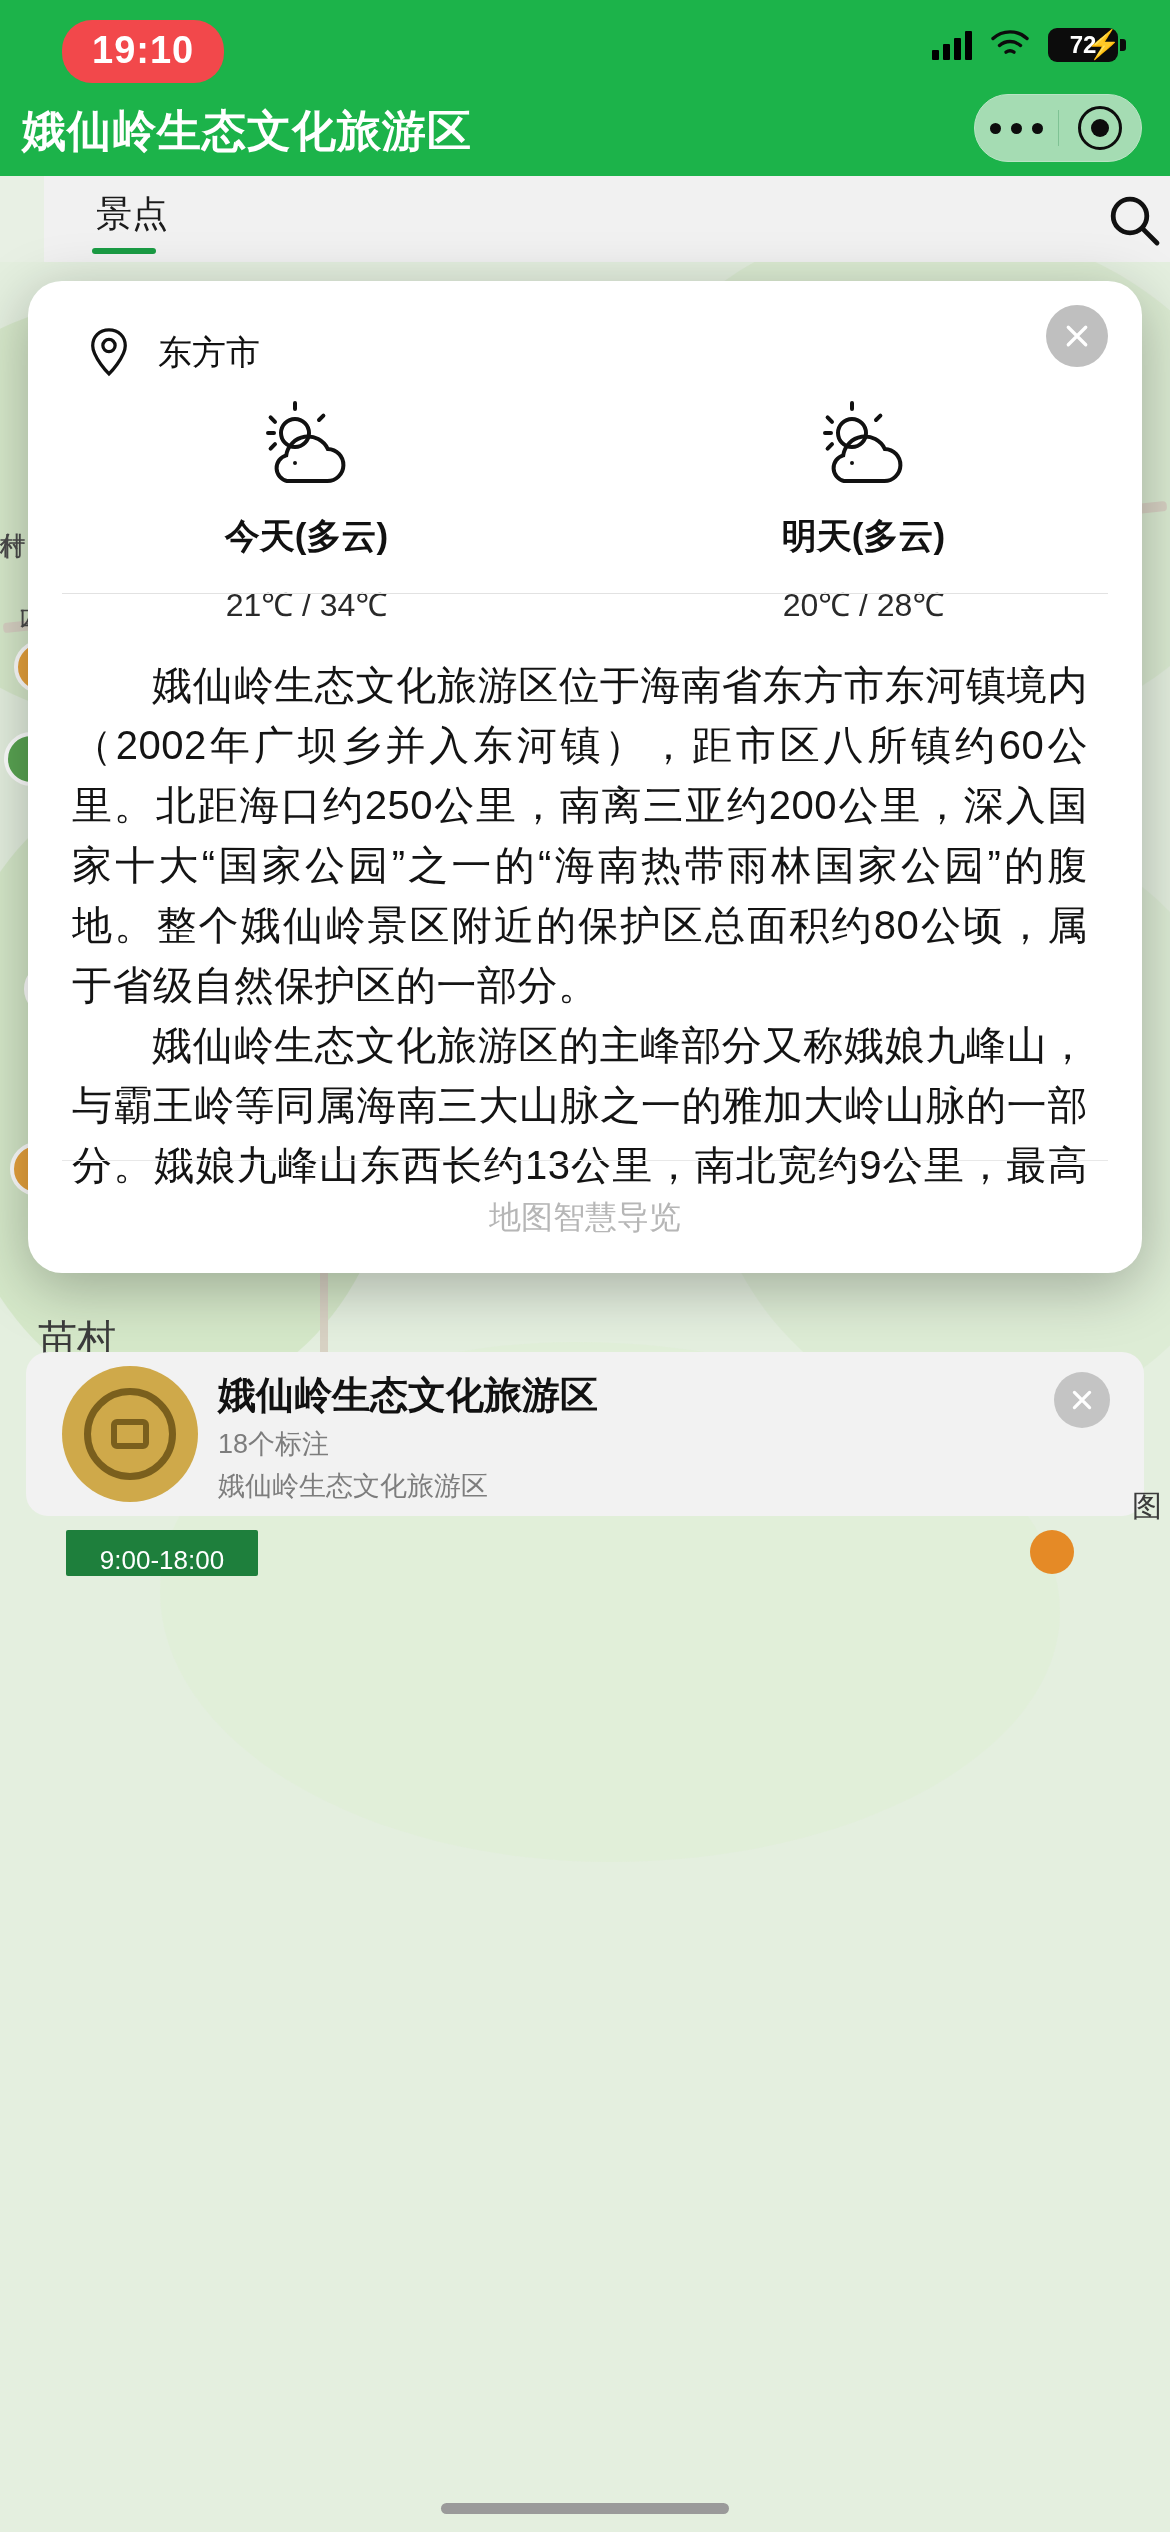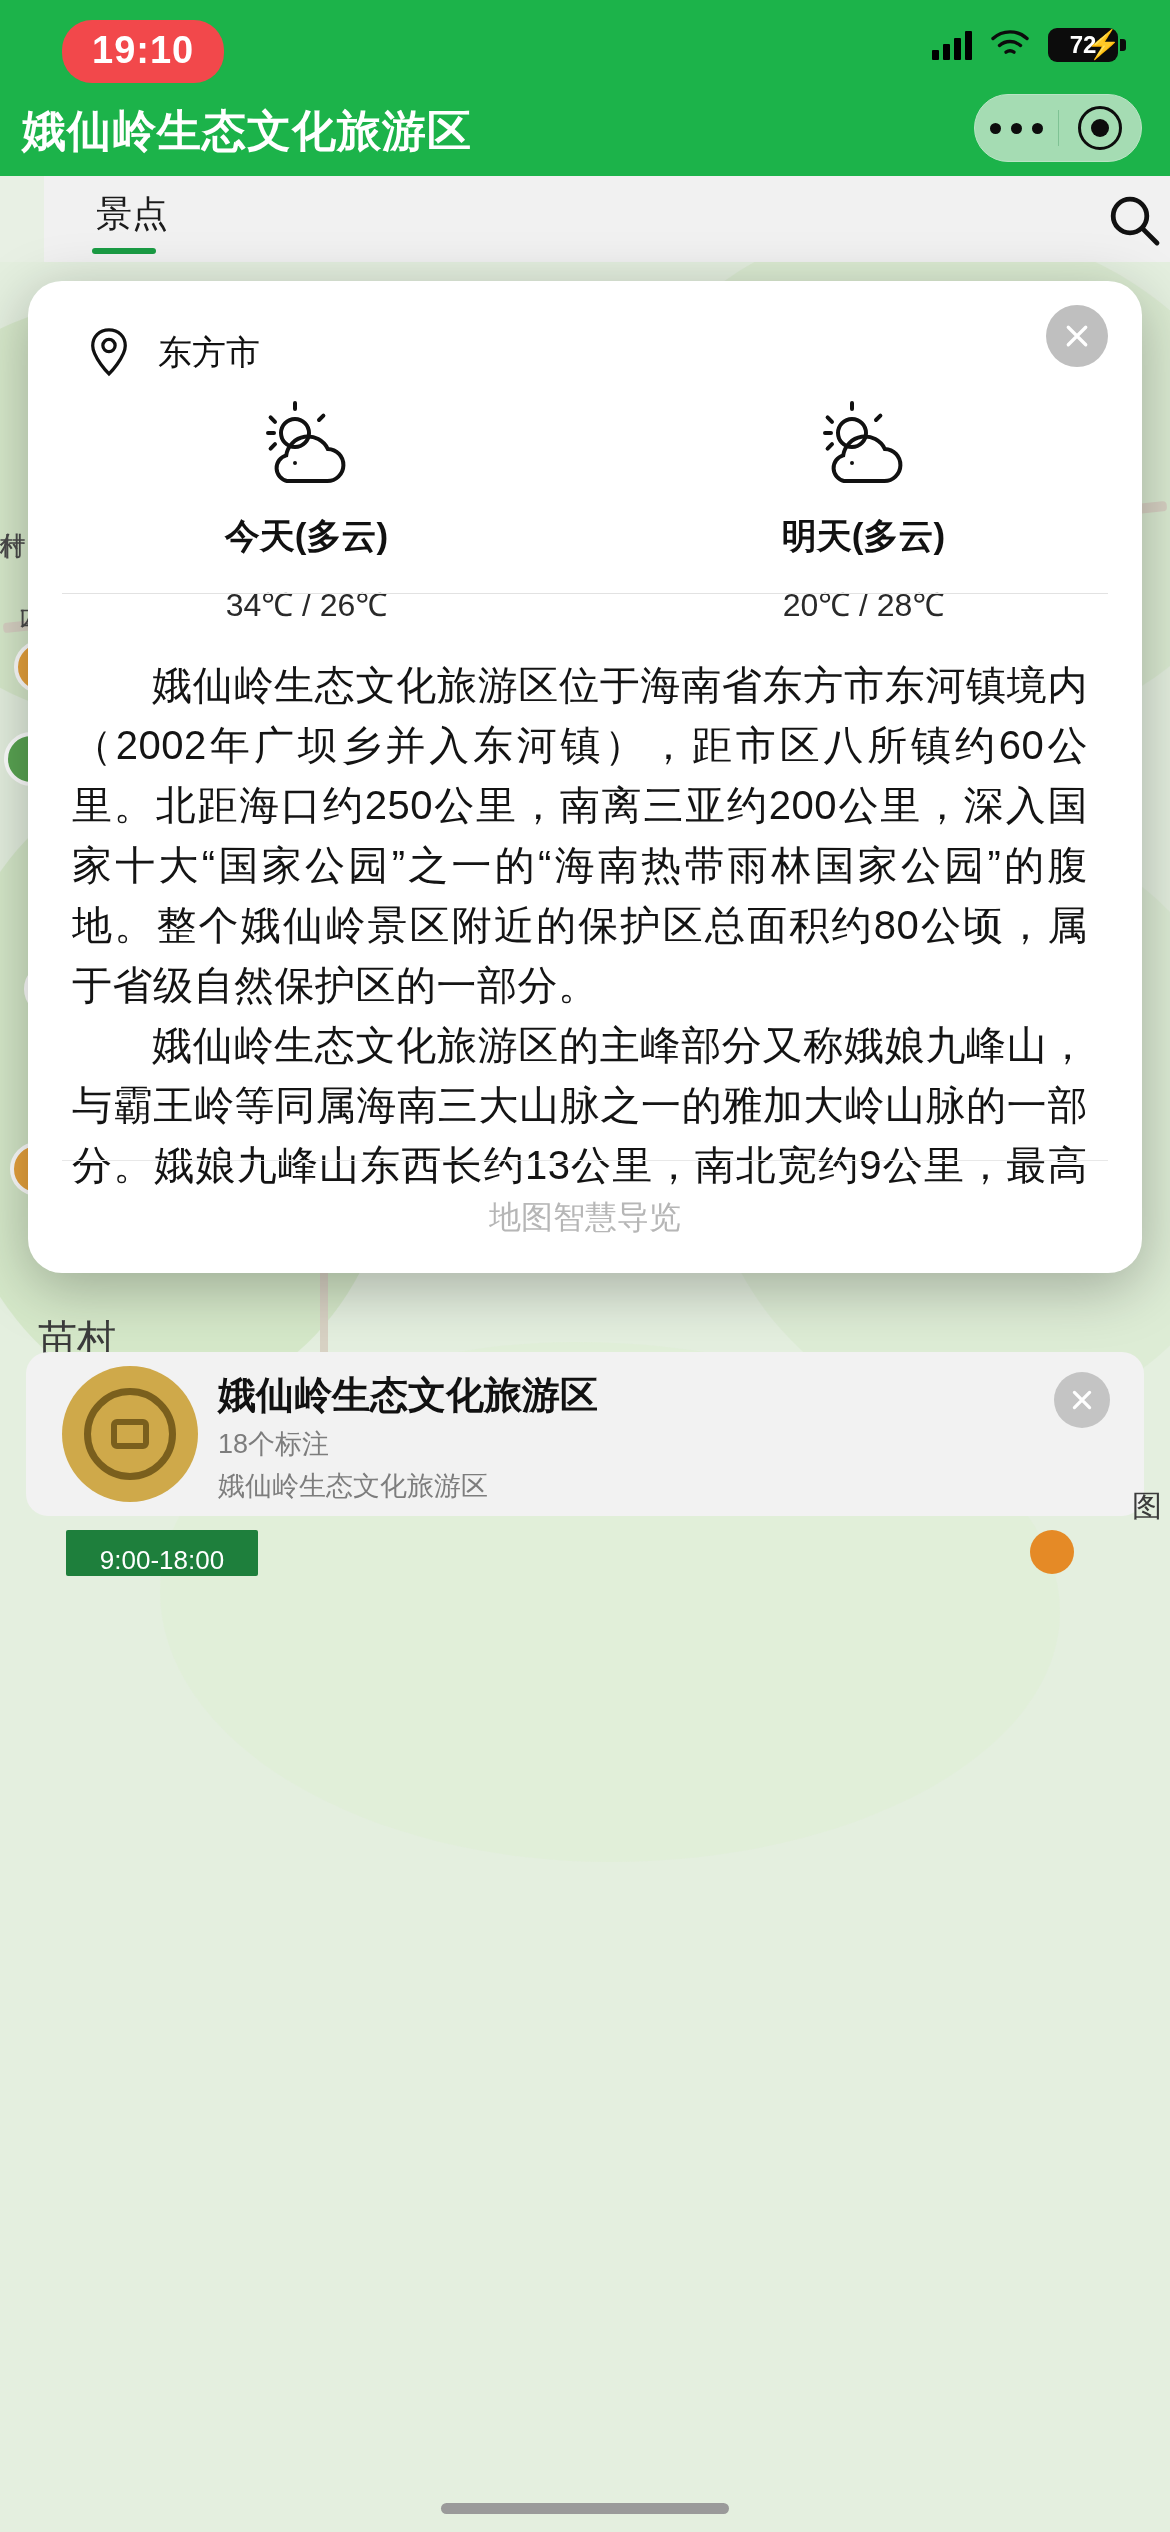--- a/index.html
+++ b/index.html
@@ -355,21 +355,21 @@
     <div class="weather">
       <div class="wcol">
         <span class="wicon">
           <svg viewBox="0 0 60 48" fill="none" stroke="#111" stroke-width="2" stroke-linecap="round">
             <circle cx="24" cy="16" r="7"></circle>
             <path d="M24 4v-3M24 31v0M13.5 16h-3M36 9.5l2.2-2.2M11.8 8.2l2.2 2.2M11.8 23.8l2.2-2.2"></path>
             <path d="M20 40h20a8 8 0 0 0 .4-16 11 11 0 0 0-20.8 3.2A6.6 6.6 0 0 0 20 40z"></path>
           </svg>
         </span>
         <span class="wday">今天(多云)</span>
-        <span class="wtemp">34℃ / 26℃</span>
+        <span class="wtemp">21℃ / 34℃</span>
       </div>
       <div class="wcol">
         <span class="wicon">
           <svg viewBox="0 0 60 48" fill="none" stroke="#111" stroke-width="2" stroke-linecap="round">
             <circle cx="24" cy="16" r="7"></circle>
             <path d="M24 4v-3M24 31v0M13.5 16h-3M36 9.5l2.2-2.2M11.8 8.2l2.2 2.2M11.8 23.8l2.2-2.2"></path>
             <path d="M20 40h20a8 8 0 0 0 .4-16 11 11 0 0 0-20.8 3.2A6.6 6.6 0 0 0 20 40z"></path>
           </svg>
         </span>
         <span class="wday">明天(多云)</span>

